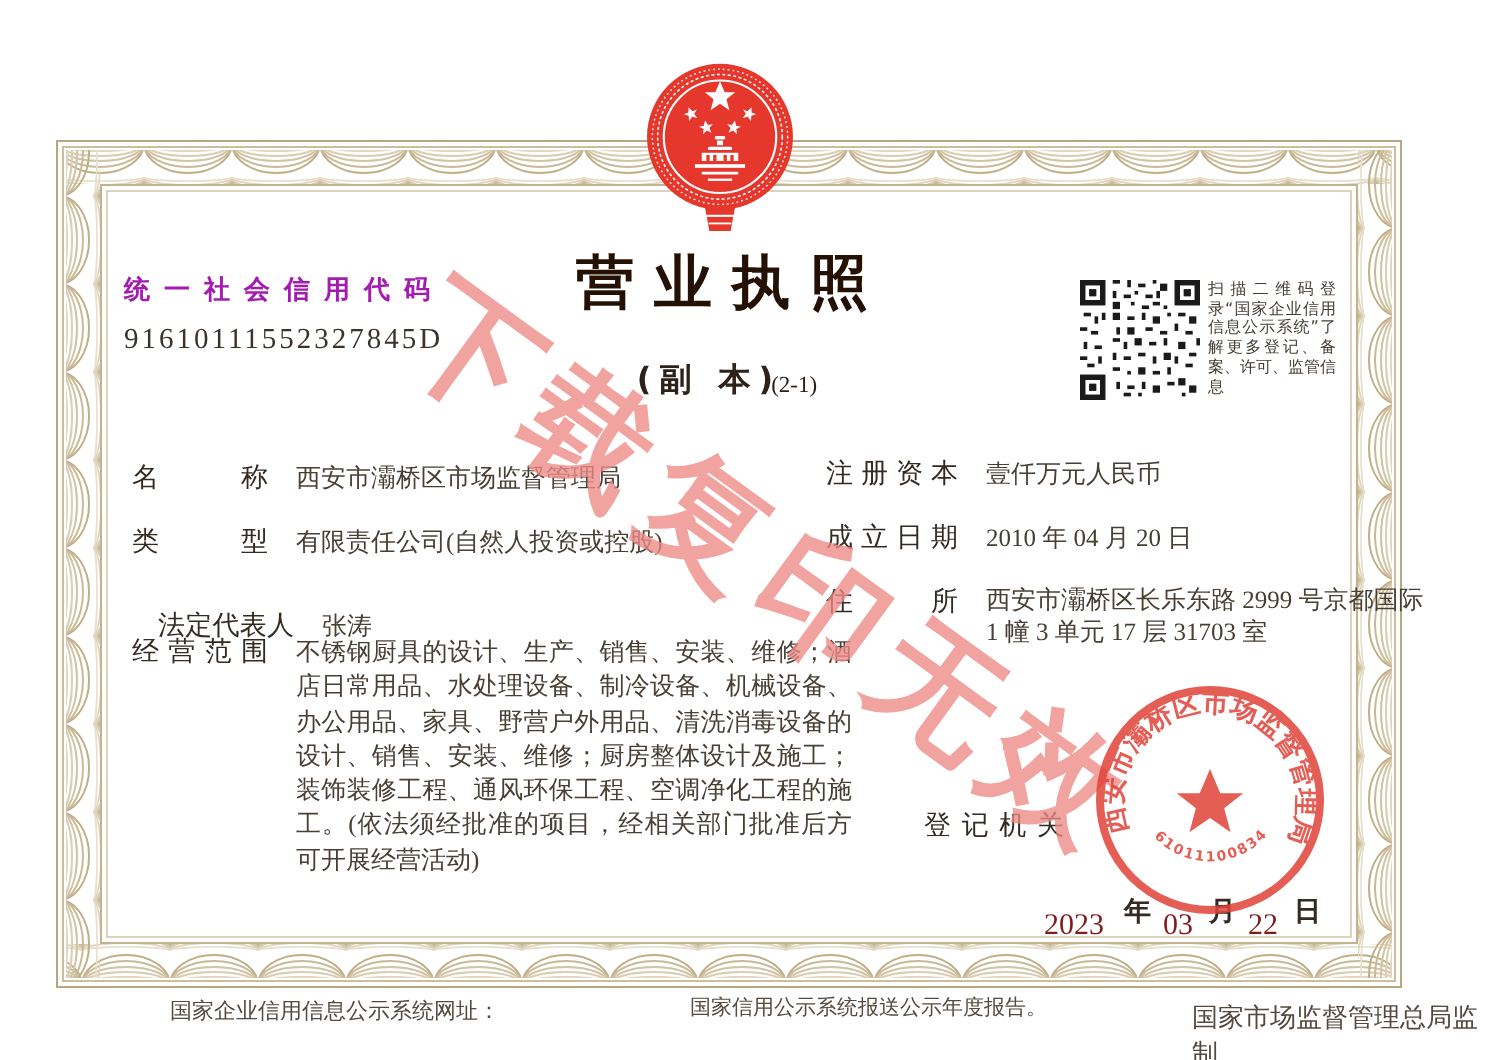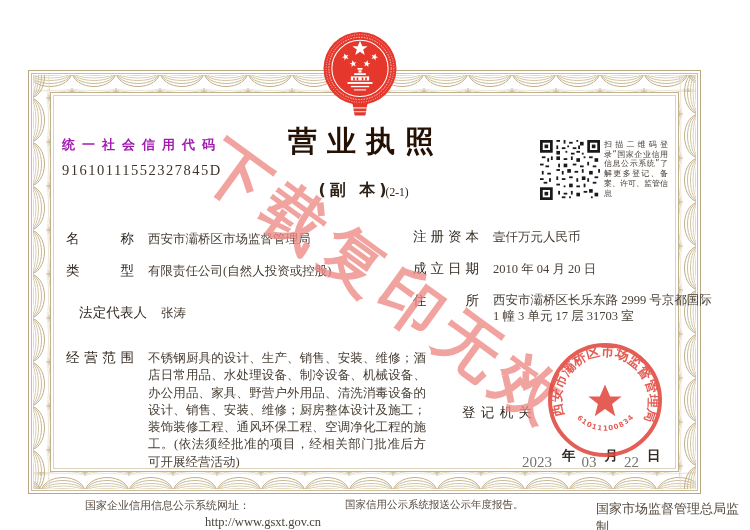--- a/index.html
+++ b/index.html
@@ -28,33 +28,33 @@
               color:#453c33;text-align:justify;}
   
   .row{display:flex;align-items:flex-start;z-index:3;}
   .flabel{display:inline-block;flex:none;width:68px;text-align:justify;text-align-last:justify;
           font-weight:400;font-size:13.5px;color:#332a22;}
   .fvalue{margin-left:14px;font-family:"Liberation Serif","DejaVu Serif",serif;
           font-size:12.5px;color:#473e34;padding-top:1px;}
   .r-name{left:66px;top:230px;width:390px;}
   .r-type{left:66px;top:262px;width:390px;}
   .r-legal{left:66px;top:304px;width:390px;margin-left:13px;}
-  .r-scope{left:66px;top:317px;width:366px;margin-top:32px;}
+  .r-scope{left:66px;top:317px;width:366px;}
   .scope-val{width:278px;line-height:17.3px;text-align:justify;}
   .r-capital{left:413px;top:228px;width:300px;}
   .r-est{left:413px;top:260px;width:300px;}
   .r-addr{left:413px;top:292px;width:306px;}
   .flabel-r{width:66px;}
   .addr-val{width:226px;line-height:15.5px;}
   
   .r-authority{left:462px;top:404px;z-index:3;}
   .auth-label{width:70px;}
   .dateline{left:522px;top:445px;z-index:3;white-space:nowrap;color:#332a22;}
   .dateline .num{font-family:"Liberation Serif","DejaVu Serif",serif;font-size:15px;
-                 position:relative;top:7px;color:#737373;}
+                 position:relative;top:7px;color:#7f1d1d;}
   .dateline .cn{font-size:13.5px;font-weight:700;}
   .d-y{margin:0 6px 0 10px;} .d-m{margin:0 6px 0 8px;} .d-d{margin-left:8px;}
   
   .watermark{left:236px;top:122px;z-index:5;font-size:64px;font-weight:700;letter-spacing:8px;
              color:#ee8a86;opacity:.78;white-space:nowrap;transform:rotate(36deg);
              transform-origin:0 0;pointer-events:none;}
   
   .seal{left:545px;top:340px;z-index:6;opacity:.85;}
   
   .footer-site{left:85px;top:498px;z-index:2;font-size:11px;color:#55493e;}
@@ -275,18 +275,17 @@
       <textPath href="#sealTop" startOffset="7">西安市灞桥区市场监督管理局</textPath>
     </text>
     <text font-size="7" font-weight="700" fill="#e04238" letter-spacing="1" font-family="'DejaVu Sans',sans-serif">
       <textPath href="#sealBot" startOffset="3">6101110083438</textPath>
     </text>
   </svg>
 </div>
 
 <div class="abs footer-site">
   <div>国家企业信用信息公示系统网址：</div>
-  <div class="footer-url">http://www.gsxt.gov.cn</div>
 </div>
 <div class="abs footer-notice">
   <div>国家信用公示系统报送公示年度报告。</div>
 </div>
 <div class="abs footer-producer">国家市场监督管理总局监制</div>
 
 </body></html>

